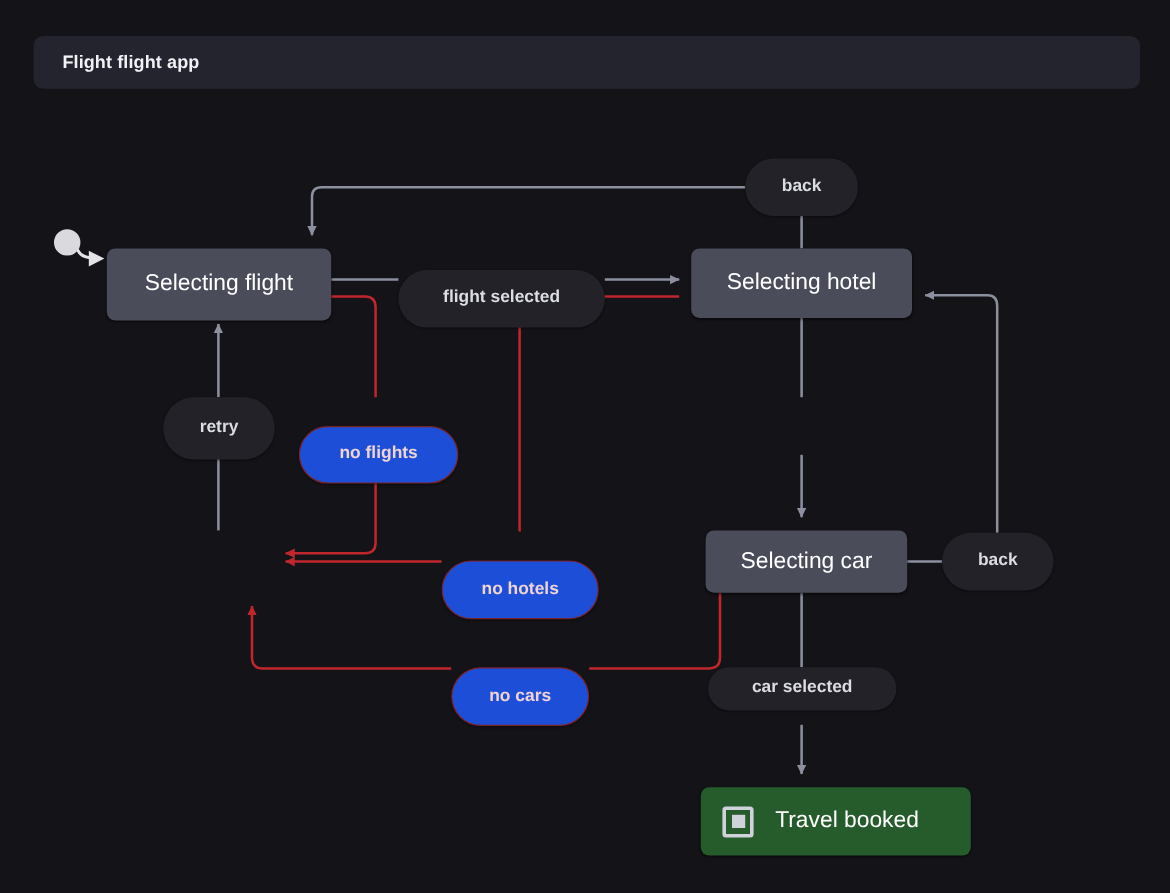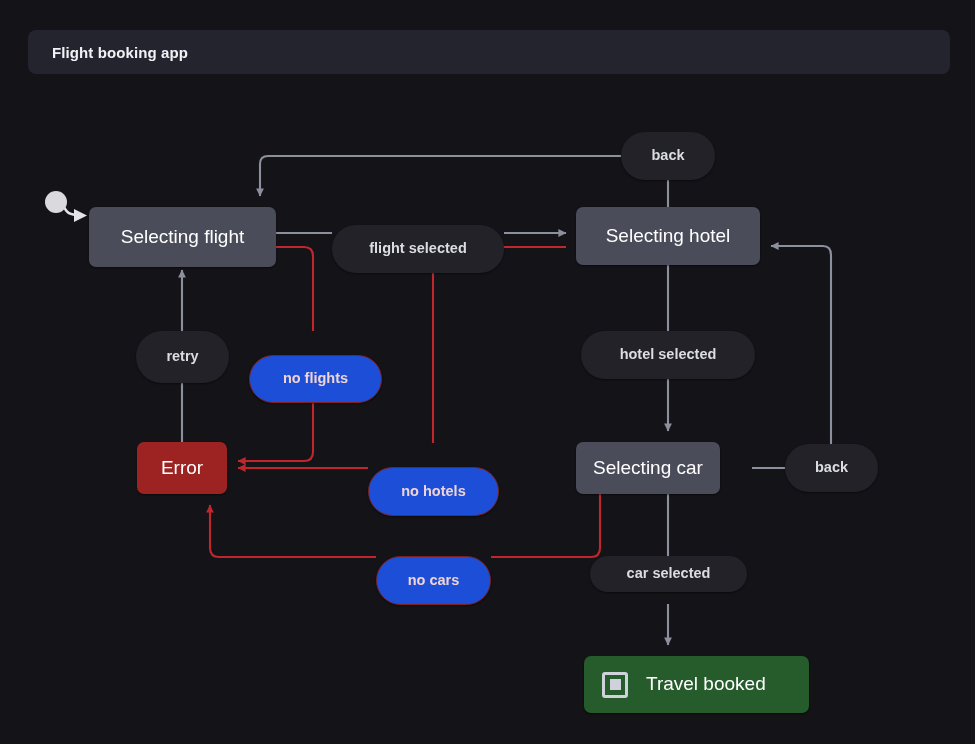--- a/index.html
+++ b/index.html
@@ -134,21 +134,21 @@
     width: 22px;
     height: 22px;
     border-radius: 50%;
     background: #d9d9de;
   }
 </style>
 </head>
 <body>
 
 <div id="titlebar">
-  <span class="title-text">Flight booking app</span>
+  <span class="title-text">Flight flight app</span>
 </div>
 
 <div id="canvas">
 
   <svg id="edges" viewBox="0 0 975 744" width="975" height="744">
     <defs>
       <marker id="arrow-n" markerWidth="9" markerHeight="9" refX="7.6" refY="4.5" orient="auto" markerUnits="userSpaceOnUse">
         <path d="M0,0.6 L8,4.5 L0,8.4 Z" fill="#8b8f9e"></path>
       </marker>
       <marker id="arrow-e" markerWidth="9" markerHeight="9" refX="7.6" refY="4.5" orient="auto" markerUnits="userSpaceOnUse">
@@ -205,27 +205,24 @@
   <div class="initial-marker" style="left:45px; top:191px;"></div>
 
   <div class="node state-box" style="left:89px; top:207px; width:187px; height:60px;">
     <span>Selecting flight</span>
   </div>
 
   <div class="node state-box" style="left:576px; top:207px; width:184px; height:58px;">
     <span>Selecting hotel</span>
   </div>
 
-  <div class="node state-box" style="left:576px; top:442px; width:144px; height:52px;">
+  <div class="node state-box" style="left:588px; top:442px; width:168px; height:52px;">
     <span>Selecting car</span>
   </div>
 
-  <div class="node state-error" style="left:137px; top:442px; width:90px; height:52px;">
-    <span>Error</span>
-  </div>
 
   <div class="node state-final" style="left:556px; top:656px; width:225px; height:57px;margin-left:28px;">
     <span class="final-icon">
         <i></i>
       </span>
     <span>Travel booked</span>
   </div>
 
   <div class="node pill" style="left:621px; top:132px; width:94px; height:48px;">
     <span>back</span>
@@ -236,23 +233,20 @@
   </div>
 
   <div class="node pill" style="left:136px; top:331px; width:93px; height:52px;">
     <span>retry</span>
   </div>
 
   <div class="node pill-error" style="left:249px; top:331px; width:133px; height:48px;">
     <span>no flights</span>
   </div>
 
-  <div class="node pill" style="left:581px; top:331px; width:174px; height:48px;">
-    <span>hotel selected</span>
-  </div>
 
   <div class="node pill-error" style="left:368px; top:443px; width:131px; height:49px;">
     <span>no hotels</span>
   </div>
 
   <div class="node pill" style="left:785px; top:444px; width:93px; height:48px;">
     <span>back</span>
   </div>
 
   <div class="node pill-error" style="left:376px; top:532px; width:115px; height:49px;">

